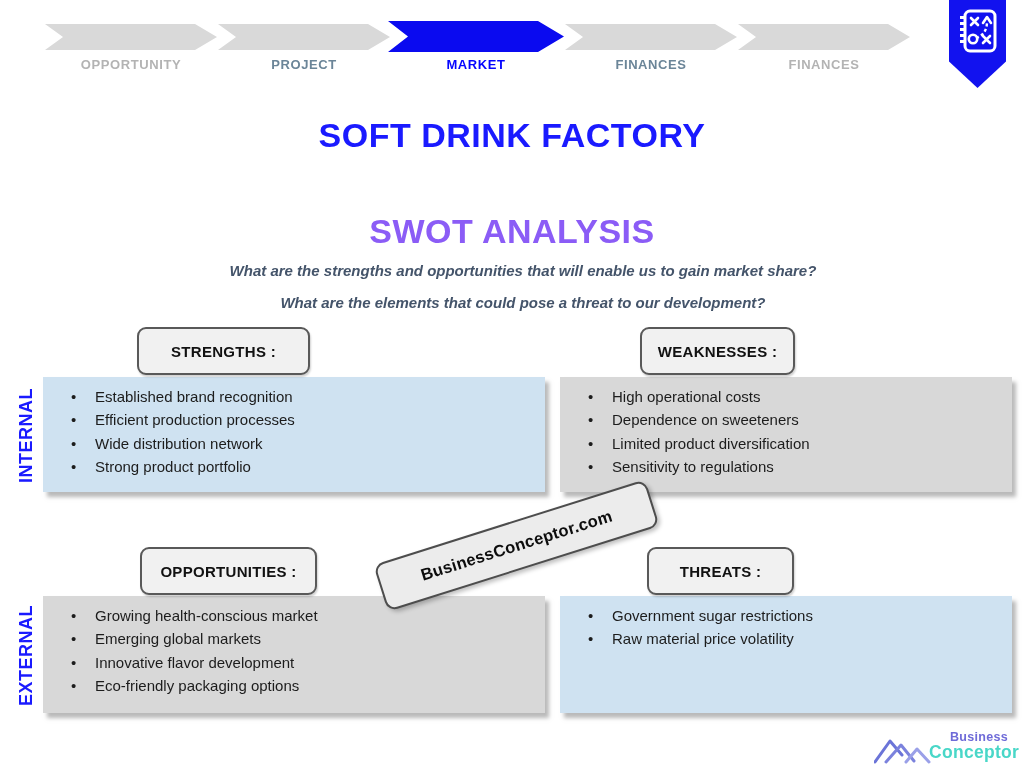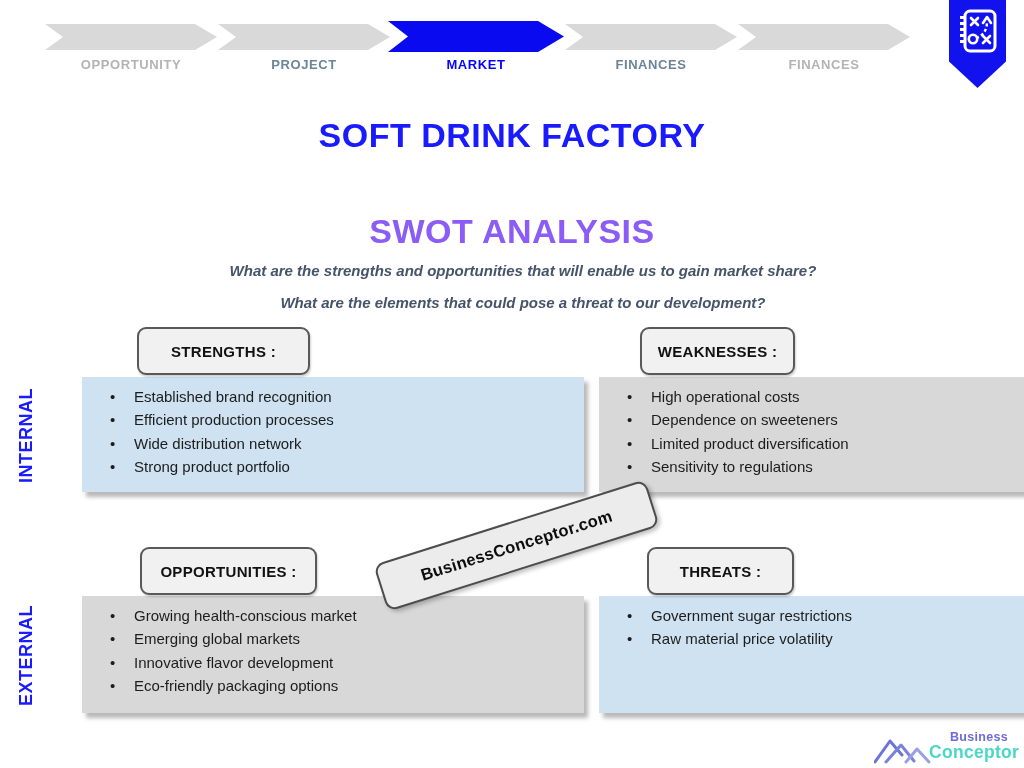--- a/index.html
+++ b/index.html
@@ -35,21 +35,21 @@
   .badge{position:absolute;height:44px;background:#f1f1f1;border:2px solid #595959;
         border-radius:9px;font-size:15px;font-weight:bold;color:#111;
         display:flex;align-items:center;justify-content:center;letter-spacing:.3px;
         box-shadow:1px 2px 2px rgba(0,0,0,.18);z-index:3;}
   .badge-strengths{left:137px;top:327px;width:169px;}
   .badge-weaknesses{left:640px;top:327px;width:151px;}
   .badge-opportunities{left:140px;top:547px;width:173px;}
   .badge-threats{left:647px;top:547px;width:143px;}
 
   
-  .swot-box{position:absolute;box-shadow:4px 5px 4px rgba(128,128,128,.55);z-index:1;margin-left:39px;}
+  .swot-box{position:absolute;box-shadow:4px 5px 4px rgba(128,128,128,.55);z-index:1;}
   .tone-blue{background:#cfe2f1;}
   .tone-gray{background:#d8d8d8;}
   .box-strengths{left:43px;top:377px;width:502px;height:115px;}
   .box-weaknesses{left:560px;top:377px;width:452px;height:115px;}
   .box-opportunities{left:43px;top:596px;width:502px;height:117px;}
   .box-threats{left:560px;top:596px;width:452px;height:117px;}
   .swot-box ul{margin:0;padding:8px 0 0 0;list-style:none;}
   .swot-box li{position:relative;font-size:15px;line-height:23.4px;color:#1c1c1c;padding-left:52px;}
   .swot-box li::before{content:"\2022";position:absolute;left:28px;color:#1c1c1c;}
 

